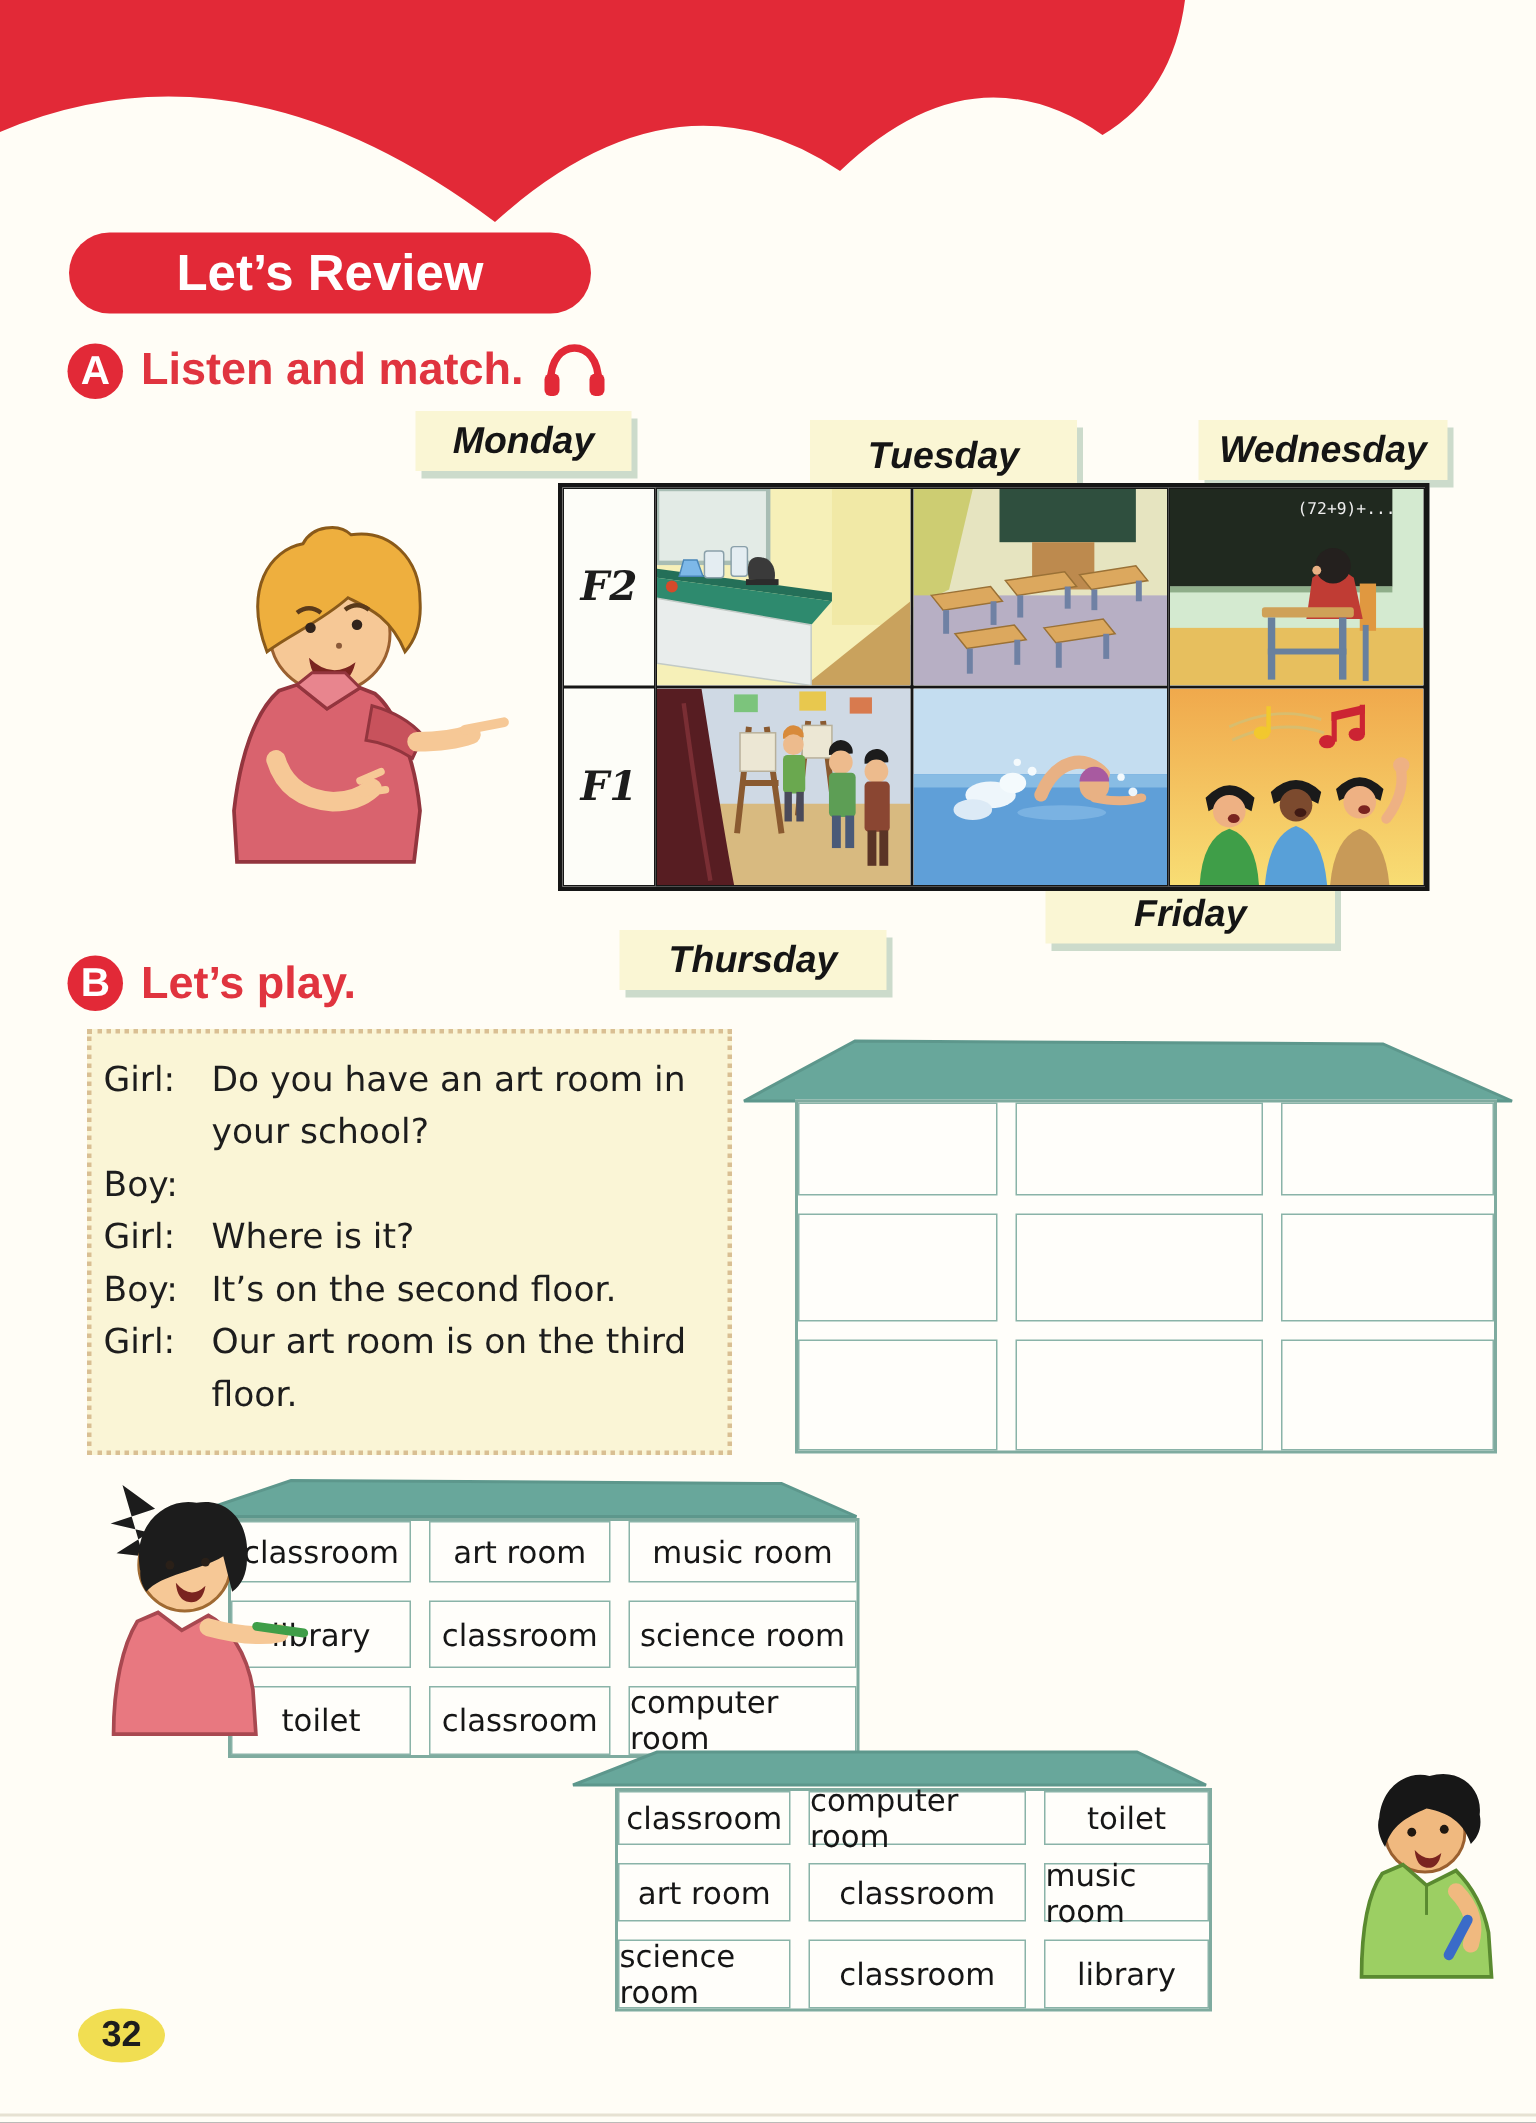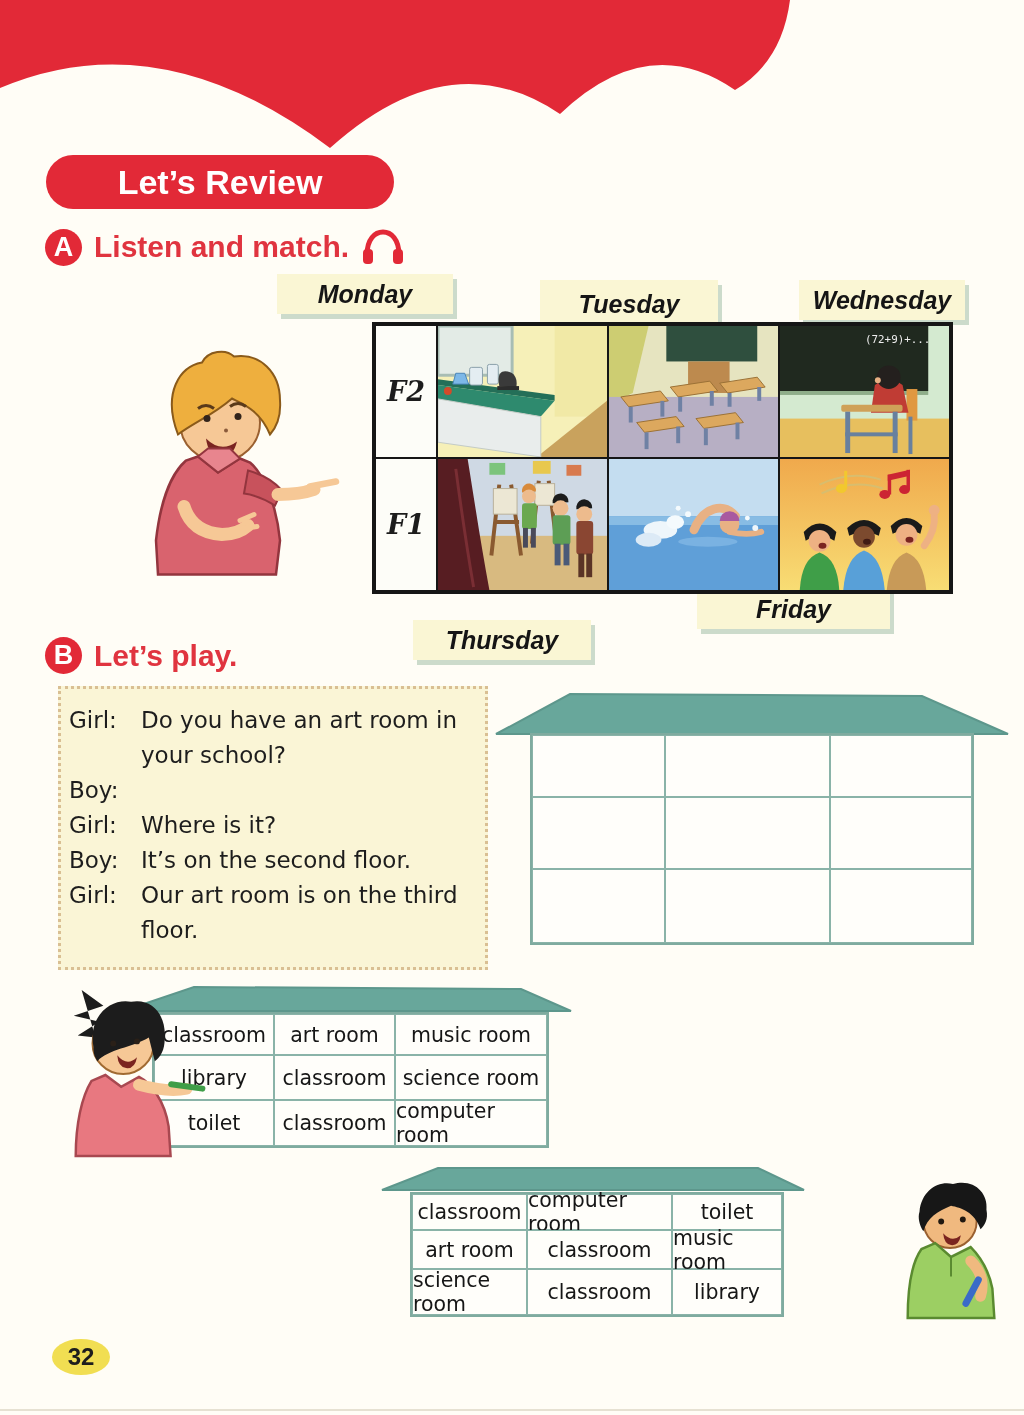--- a/index.html
+++ b/index.html
@@ -19,21 +19,21 @@
           grid-template-rows:133px 133px;border:3px solid #161616;background:#fff;}
   .pcell{border:1px solid #161616;overflow:hidden;}
   .flabel{display:flex;align-items:center;justify-content:center;font-family:"DejaVu Serif",serif;
           font-style:italic;font-weight:bold;font-size:27px;color:#1c1c1c;background:#fdfdf8;}
   .pcell svg{display:block;width:100%;height:100%;}
   .dlg{position:absolute;left:58px;top:686px;width:430px;height:284px;background:#faf5d6;
        border:3px dotted #d9bf93;padding:14px 8px 8px 8px;box-sizing:border-box;}
   .drow{display:flex;font-size:23px;line-height:35px;color:#1d1d1d;font-family:"DejaVu Sans",sans-serif;}
   .dspk{width:72px;flex:none;}
   .dtxt{flex:1;}
-  .bgrid{position:absolute;display:grid;border:2px solid #7fab9f;background:#fffefa;}
+  .bgrid{position:absolute;display:grid;border:2px solid #7fab9f;background:#fffefa;gap:12px;}
   .bcell{border:1px solid #8ab3a8;display:flex;align-items:center;justify-content:center;
          font-size:20.5px;color:#161616;font-family:"DejaVu Sans",sans-serif;}
   .pnum{position:absolute;left:52px;top:1339px;width:58px;height:36px;background:#f1de52;border-radius:50%;
         display:flex;align-items:center;justify-content:center;font-size:24px;font-weight:bold;color:#1d1d1d;}
   .pageedge{position:absolute;left:0;right:0;bottom:4px;height:2px;background:#e6e1d2;}
 </style>
 </head>
 <body>
 
 <div class="page">
@@ -47,21 +47,21 @@
   <div class="sect" style="left:45px;top:226px;">
     <div class="badge">A</div>
     <div class="stitle">Listen and match.</div>
     <svg width="44" height="42" viewBox="0 0 44 40">
       <path d="M6,28 C6,12 14,5 22,5 C30,5 38,12 38,28" stroke="#e22937" stroke-width="5" fill="none"></path>
       <rect x="2" y="22" width="10" height="15" rx="4" fill="#e22937"></rect>
       <rect x="32" y="22" width="10" height="15" rx="4" fill="#e22937"></rect>
     </svg>
   </div>
 
-  <div class="day" style="left:277px;top:274px;width:176px;height:40px;">Monday</div>
+  <div class="day" style="left:277px;top:274px;width:144px;height:40px;">Monday</div>
   <div class="day" style="left:540px;top:280px;width:178px;height:48px;">Tuesday</div>
   <div class="day" style="left:799px;top:280px;width:166px;height:40px;">Wednesday</div>
   <div class="day" style="left:413px;top:620px;width:178px;height:40px;">Thursday</div>
   <div class="day" style="left:697px;top:589px;width:193px;height:40px;">Friday</div>
 
   <div class="ptable">
     <div class="pcell flabel">F2</div>
 
     <div class="pcell">
       <svg viewBox="0 0 171 133" preserveAspectRatio="none">

